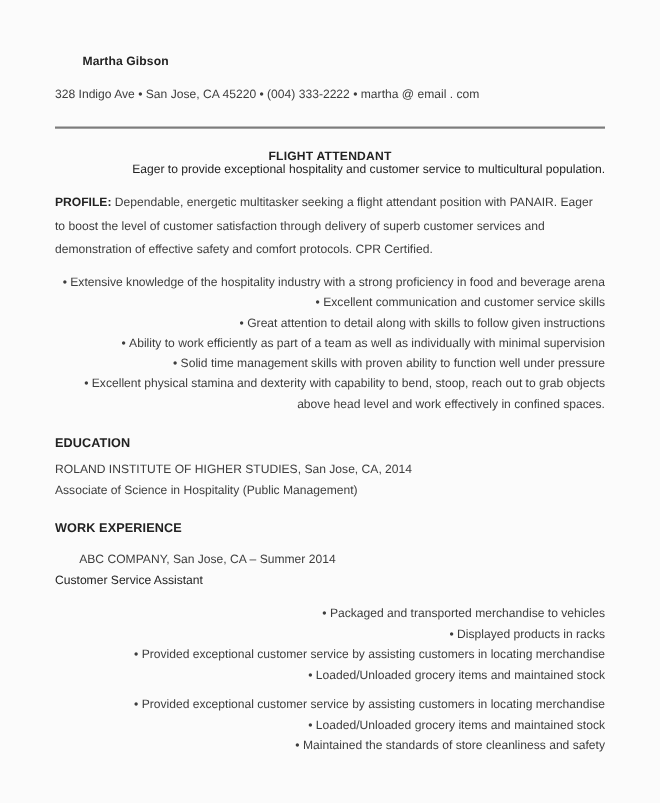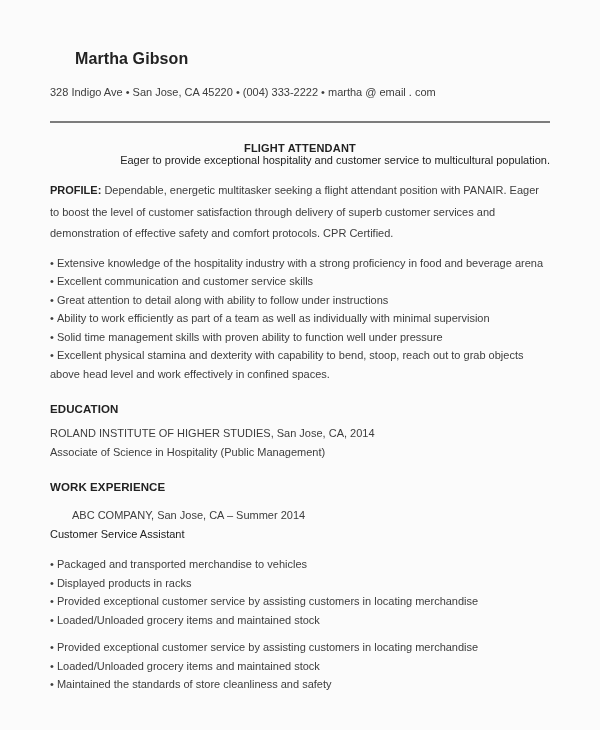--- a/index.html
+++ b/index.html
@@ -11,29 +11,29 @@
   *{box-sizing:border-box;}
   html,body{margin:0;padding:0;}
   body{
     width:600px;height:730px;overflow:hidden;
     background:var(--bg);
     color:var(--body-text);
     font-family:"Liberation Sans","DejaVu Sans",sans-serif;
     font-size:11px;
   }
   .page{padding:50px 50px 0 50px;width:600px;height:730px;}
-  .name{font-size:16px;font-weight:700;color:var(--heading-text);letter-spacing:.1px;padding-left:25px;}
+  .name{font-size:11px;font-weight:700;color:var(--heading-text);letter-spacing:.1px;padding-left:25px;}
   .contact{font-size:11px;margin-top:18px;color:var(--body-text);}
   hr.divider{border:none;border-top:2px solid var(--divider);margin:23px 0 0 0;}
   .role{margin-top:19px;text-align:center;font-size:11px;font-weight:700;color:var(--heading-text);letter-spacing:.2px;}
   .tagline{margin-top:0;text-align:right;font-size:11px;font-weight:400;color:var(--heading-text);}
   .profile{margin:14px 0 0 0;font-size:11px;line-height:21.5px;}
   .profile .label{font-weight:700;color:var(--heading-text);}
   h2.sec{margin:20px 0 0 0;font-size:11.5px;font-weight:700;color:var(--heading-text);letter-spacing:.1px;}
-  ul.blist{list-style:none;margin:9px 0 0 0;padding:0;font-size:11px;line-height:18.5px;}
+  ul.blist{list-style:none;margin:9px 0 0 0;padding:0;font-size:11px;line-height:18.5px;text-align:right;}
   ul.blist li::before{content:"\2022\00a0";}
   .school{margin-top:9px;font-size:11px;line-height:18px;}
   .degree{margin-top:1px;font-size:11px;line-height:18px;}
   .company{margin-top:16px;font-size:11px;margin-left:22px;}
   .jobtitle{margin-top:7px;font-size:11px;font-weight:400;color:var(--heading-text);}
   ul.blist.group1{margin-top:15px;}
   ul.blist.group2{margin-top:9px;}
 </style>
 </head>
 <body>
@@ -46,21 +46,21 @@
   <hr class="divider">
 
   <div class="role">FLIGHT ATTENDANT</div>
   <div class="tagline">Eager to provide exceptional hospitality and customer service to multicultural population.</div>
 
   <p class="profile"><span class="label">PROFILE:</span><span> Dependable, energetic multitasker seeking a flight attendant position with PANAIR. Eager to boost the level of customer satisfaction through delivery of superb customer services and demonstration of effective safety and comfort protocols. CPR Certified.</span></p>
 
   <ul class="blist">
       <li>Extensive knowledge of the hospitality industry with a strong proficiency in food and beverage arena</li>
       <li>Excellent communication and customer service skills</li>
-      <li>Great attention to detail along with ability to follow under instructions</li>
+      <li>Great attention to detail along with skills to follow given instructions</li>
       <li>Ability to work efficiently as part of a team as well as individually with minimal supervision</li>
       <li>Solid time management skills with proven ability to function well under pressure</li>
       <li>Excellent physical stamina and dexterity with capability to bend, stoop, reach out to grab objects above head level and work effectively in confined spaces.</li>
     </ul>
 
   <h2 class="sec">EDUCATION</h2>
   <div class="school">ROLAND INSTITUTE OF HIGHER STUDIES, San Jose, CA, 2014</div>
   <div class="degree">Associate of Science in Hospitality (Public Management)</div>
 
   <h2 class="sec">WORK EXPERIENCE</h2>

